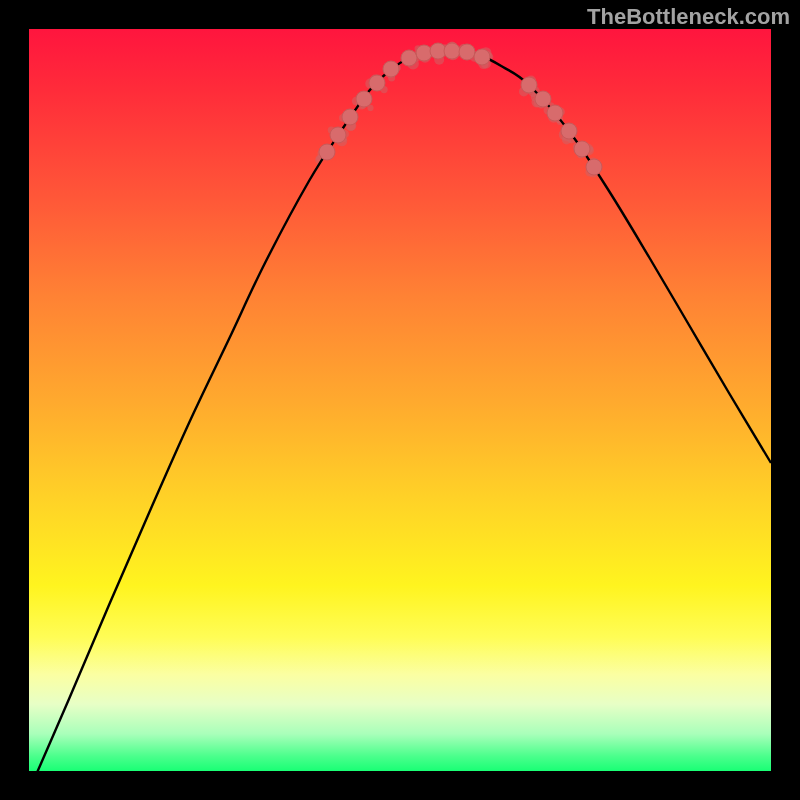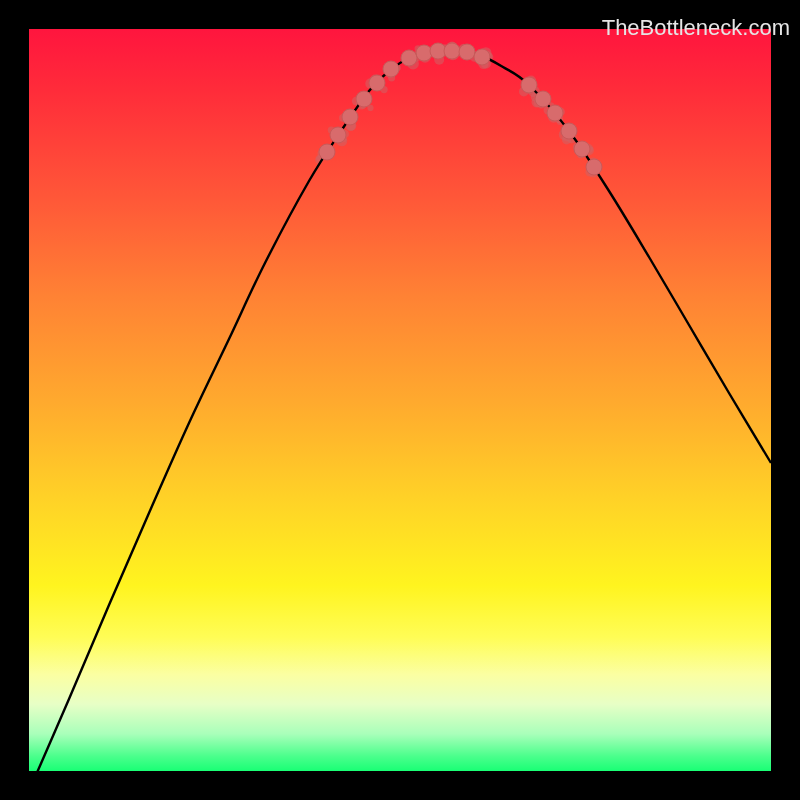--- a/index.html
+++ b/index.html
@@ -44,25 +44,25 @@
       #4bff8c 98%,
       #19ff75 100%
     );
   }
   .svg-layer {
     position: absolute;
     inset: 0;
   }
   .attribution {
     position: absolute;
-    top: 15px;
+    top: 4px;
     right: 10px;
-    color: #e5e5e5;
+    color: #a3a3a3;
     font-size: 22px;
-    font-weight: 400;
+    font-weight: 700;
     letter-spacing: 0;
     user-select: none;
   }
 </style>
 </head>
 <body>
 
 <div class="frame">
   <div class="plot">
     <div class="gradient"></div>

